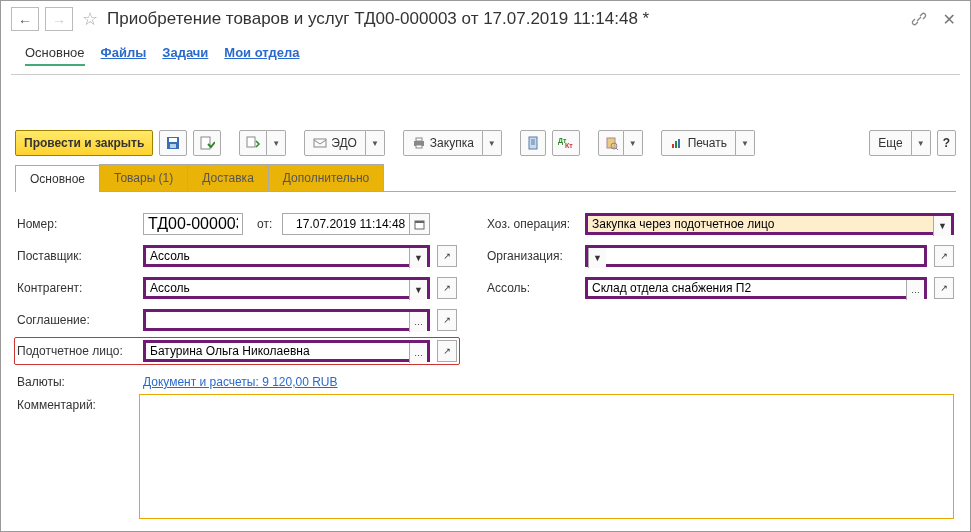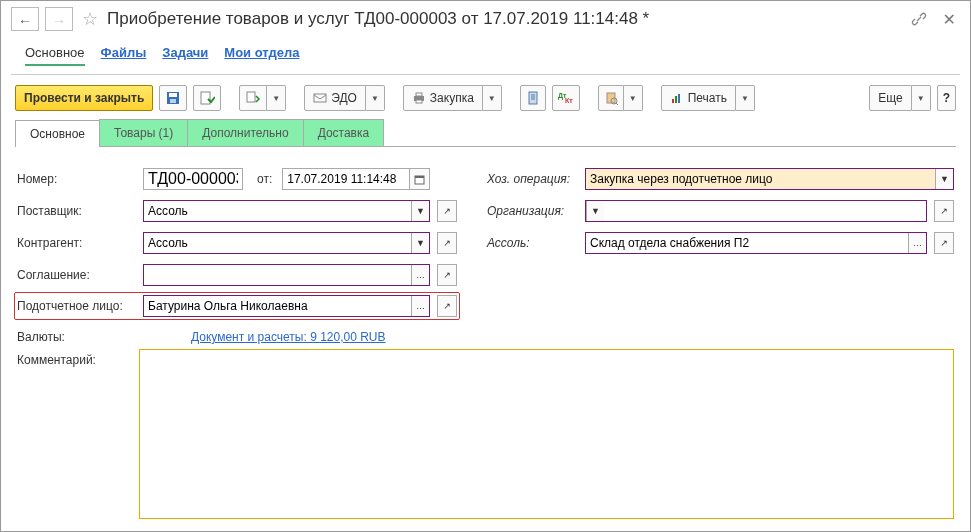--- a/index.html
+++ b/index.html
@@ -10,55 +10,55 @@
   .star-icon { width: 22px; height: 22px; display: flex; align-items: center; justify-content: center; color: #aaa; font-size: 18px; }
   .title { font-size: 17px; flex: 1; }
   .header-right { display: flex; gap: 12px; align-items: center; }
   .link-icon { color: #999; font-size: 14px; cursor: pointer; }
   .close-icon { color: #777; font-size: 16px; cursor: pointer; padding: 0 4px; }
   .section-tabs { display: flex; gap: 16px; padding: 4px 14px 8px; border-bottom: 1px solid #ccc; margin: 0 10px; }
   .section-tab { font-size: 13px; cursor: pointer; padding: 4px 0; font-weight: bold; }
   .section-tab.active { color: #333; border-bottom: 2px solid #4a7; font-weight: normal; }
   .section-tab.link { color: #2a6acc; text-decoration: underline; }
   .toolbar { display: flex; gap: 6px; padding: 10px 14px 8px; align-items: center; }
-  .btn { height: 26px; border: 1px solid #aaa; background: #fafafa; display: flex; align-items: center; padding: 0 8px; gap: 4px; cursor: pointer; font-size: 12px; border-radius: 2px; }
+  .btn { height: 26px; border: 1px solid #aaa; background: #fafafa; display: flex; align-items: center; padding: 0 8px; gap: 4px; cursor: pointer; font-size: 12px; border-radius: 2px; margin-top: 45px; }
   .btn.primary { background: linear-gradient(#ffe96a, #ffd22e); border-color: #a08000; font-weight: bold; }
   .btn.icon-only { padding: 0 5px; }
   .btn-group { display: flex; }
   .btn-group .btn { border-radius: 0; }
   .btn-group .btn:first-child { border-radius: 2px 0 0 2px; }
   .btn-group .btn:last-child { border-radius: 0 2px 2px 0; border-left: none; }
   .dropdown-arrow { font-size: 8px; color: #555; }
   .toolbar-spacer { flex: 1; }
   .sep { width: 6px; }
   .content-tabs { display: flex; border-bottom: 1px solid #aaa; margin: 0 14px; }
-  .content-tab { padding: 6px 14px; border: 1px solid #aaa; border-bottom: none; background: #86efac; cursor: pointer; margin-right: -1px; }
+  .content-tab { padding: 6px 14px; border: 1px solid #aaa; border-bottom: none; background: #eab308; cursor: pointer; margin-right: -1px; }
   .content-tab.active { background: #fff; position: relative; top: 1px; }
   .content-tab.inactive { color: #555; }
   .form-area { padding: 20px 16px 12px; flex: 1; display: flex; flex-direction: column; }
   .form-cols { display: flex; gap: 30px; }
   .col { display: flex; flex-direction: column; gap: 8px; }
   .col.left { width: 440px; }
   .col.right { flex: 1; }
   .row { display: flex; align-items: center; gap: 4px; min-height: 24px; }
   .row.highlighted { border: 1px solid #c33; padding: 2px; margin: -3px; border-radius: 2px; }
   .label { width: 122px; font-size: 12px; color: #333; flex-shrink: 0; }
-  .col.right .label { width: 94px; font-style: italic; }
+  .col.right .label { width: 94px; }
   .text-input { border: 1px solid #aaa; padding: 2px 4px; height: 22px; font-size: 16px; background: #fff; }
   .text-input.num { width: 100px; }
   .datetime-wrap { display: flex; height: 22px; border: 1px solid #aaa; }
-  .datetime-wrap input { border: none; padding: 2px 4px; width: 126px; font-size: 12px; }
+  .datetime-wrap input { border: none; padding: 2px 4px; width: 126px; font-size: 12px; text-align: right; }
   .datetime-wrap .cal-btn { width: 20px; border-left: 1px solid #aaa; display: flex; align-items: center; justify-content: center; cursor: pointer; font-size: 11px; background: #fafafa; }
-  .sel-group { display: flex; flex: 1; height: 22px; border: 1px solid #701a75; }
+  .sel-group { display: flex; flex: 1; height: 22px; border: 3px solid #701a75; }
   .sel-group.highlighted-yellow { background: #ffeecc; }
   .sel-group input { border: none; flex: 1; padding: 2px 4px; font-size: 12px; background: transparent; }
   .mini-btn { width: 18px; height: 20px; border-left: 1px solid #aaa; display: flex; align-items: center; justify-content: center; cursor: pointer; font-size: 9px; color: #333; background: #fafafa; }
   .mini-btn.ext { margin-left: 3px; border: 1px solid #aaa; width: 20px; height: 22px; }
   .inline-label { font-size: 12px; margin: 0 6px 0 10px; }
-  .link-text { color: #2a6acc; text-decoration: underline; cursor: pointer; margin-left: 48px; }
+  .link-text { color: #2a6acc; text-decoration: underline; cursor: pointer; }
   .textarea-wrap { display: flex; flex: 1; }
   .textarea { flex: 1; border: 1px solid #e8a800; padding: 4px; font-size: 12px; resize: none; min-height: 80px; font-family: Arial; outline: none; }
   svg { display: block; }
 </style>
 </head>
 <body>
 
 <div class="window">
   <div class="header">
     <div class="nav-btn">←</div>
@@ -184,22 +184,22 @@
       <div class="btn icon-only">
           <span class="dropdown-arrow">▼</span>
         </div>
     </div>
     <div class="btn icon-only" style="font-weight:bold">?</div>
   </div>
 
   <div class="content-tabs">
     <div class="content-tab active">Основное</div>
     <div class="content-tab inactive">Товары (1)</div>
+    <div class="content-tab inactive">Доставка</div>
     <div class="content-tab inactive">Дополнительно</div>
-    <div class="content-tab inactive">Доставка</div>
   </div>
 
   <div class="form-area">
     <div class="form-cols">
       <div class="col left">
         <div class="row">
           <div class="label">Номер:</div>
           <input class="text-input num" value="ТД00-000003" style="">
           <span class="inline-label">от:</span>
           <div class="datetime-wrap">

